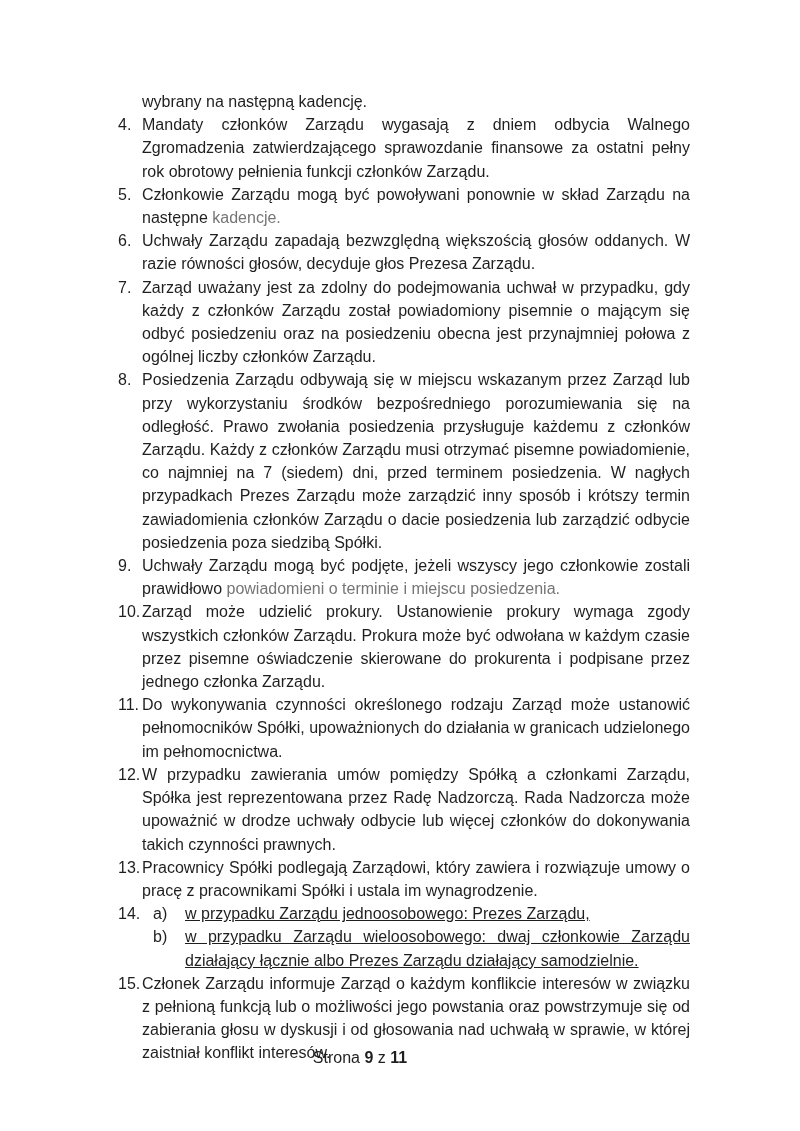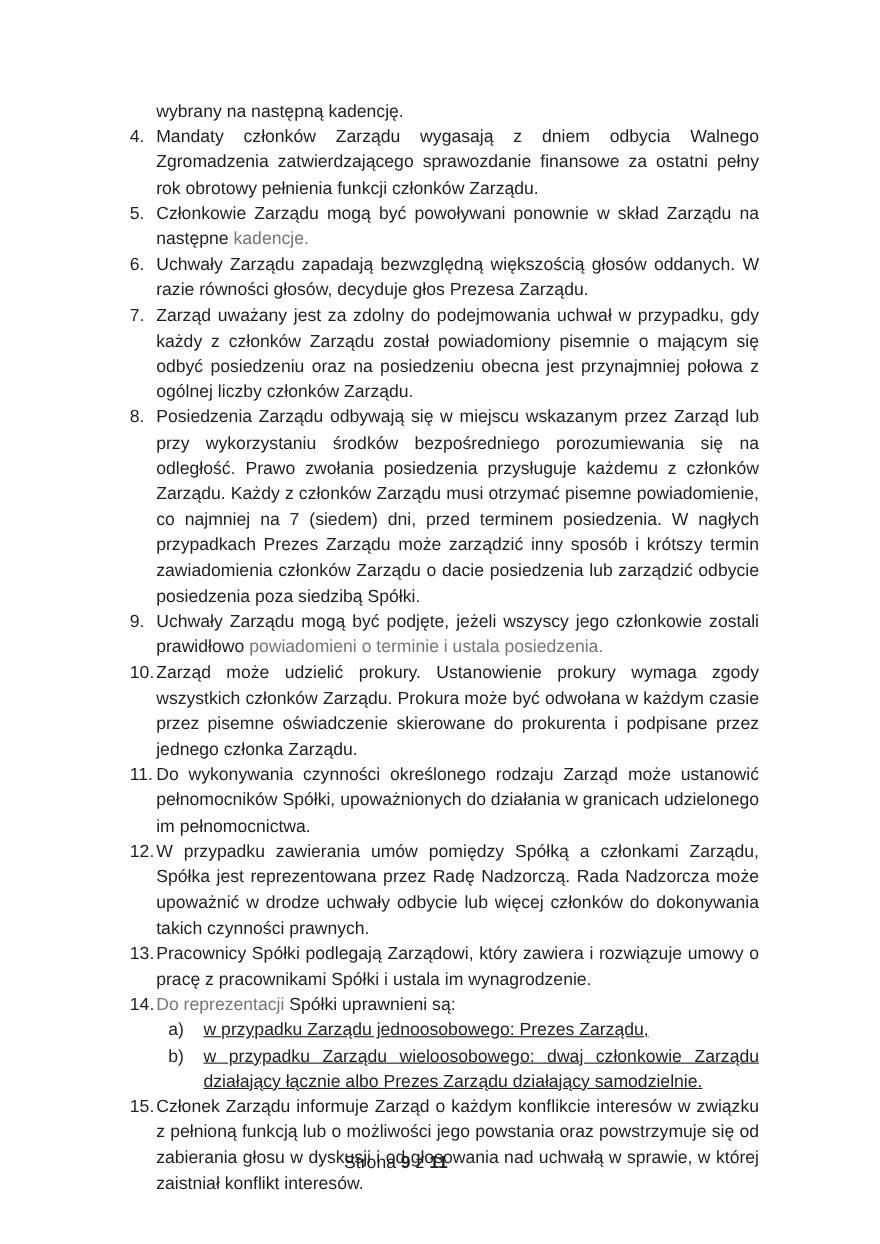--- a/index.html
+++ b/index.html
@@ -102,21 +102,21 @@
       <div class="body">Zarząd uważany jest za zdolny do podejmowania uchwał w przypadku, gdy każdy z członków Zarządu został powiadomiony pisemnie o mającym się odbyć posiedzeniu oraz na posiedzeniu obecna jest przynajmniej połowa z ogólnej liczby członków Zarządu.</div>
     </div>
 
     <div class="item">
       <span class="num">8.</span>
       <div class="body">Posiedzenia Zarządu odbywają się w miejscu wskazanym przez Zarząd lub przy wykorzystaniu środków bezpośredniego porozumiewania się na odległość. Prawo zwołania posiedzenia przysługuje każdemu z członków Zarządu. Każdy z członków Zarządu musi otrzymać pisemne powiadomienie, co najmniej na 7 (siedem) dni, przed terminem posiedzenia. W nagłych przypadkach Prezes Zarządu może zarządzić inny sposób i krótszy termin zawiadomienia członków Zarządu o dacie posiedzenia lub zarządzić odbycie posiedzenia poza siedzibą Spółki.</div>
     </div>
 
     <div class="item">
       <span class="num">9.</span>
-      <div class="body"><span>Uchwały Zarządu mogą być podjęte, jeżeli wszyscy jego członkowie zostali prawidłowo </span><span class="muted">powiadomieni o terminie i ustala posiedzenia.</span></div>
+      <div class="body"><span>Uchwały Zarządu mogą być podjęte, jeżeli wszyscy jego członkowie zostali prawidłowo </span><span class="muted">powiadomieni o terminie i miejscu posiedzenia.</span></div>
     </div>
 
     <div class="item">
       <span class="num">10.</span>
       <div class="body">Zarząd może udzielić prokury. Ustanowienie prokury wymaga zgody wszystkich członków Zarządu. Prokura może być odwołana w każdym czasie przez pisemne oświadczenie skierowane do prokurenta i podpisane przez jednego członka Zarządu.</div>
     </div>
 
     <div class="item">
       <span class="num">11.</span>
       <div class="body">Do wykonywania czynności określonego rodzaju Zarząd może ustanowić pełnomocników Spółki, upoważnionych do działania w granicach udzielonego im pełnomocnictwa.</div>
@@ -128,21 +128,20 @@
     </div>
 
     <div class="item">
       <span class="num">13.</span>
       <div class="body">Pracownicy Spółki podlegają Zarządowi, który zawiera i rozwiązuje umowy o pracę z pracownikami Spółki i ustala im wynagrodzenie.</div>
     </div>
 
     <div class="item">
       <span class="num">14.</span>
       <div class="body-wrap">
-        <div><span class="muted">Do reprezentacji </span><span>Spółki uprawnieni są:</span></div>
         <div class="sub">
           <span class="slabel">a)</span>
           <div class="sbody">w przypadku Zarządu jednoosobowego: Prezes Zarządu,</div>
         </div>
         <div class="sub">
           <span class="slabel">b)</span>
           <div class="sbody">w przypadku Zarządu wieloosobowego: dwaj członkowie Zarządu działający łącznie albo Prezes Zarządu działający samodzielnie.</div>
         </div>
       </div>
     </div>

